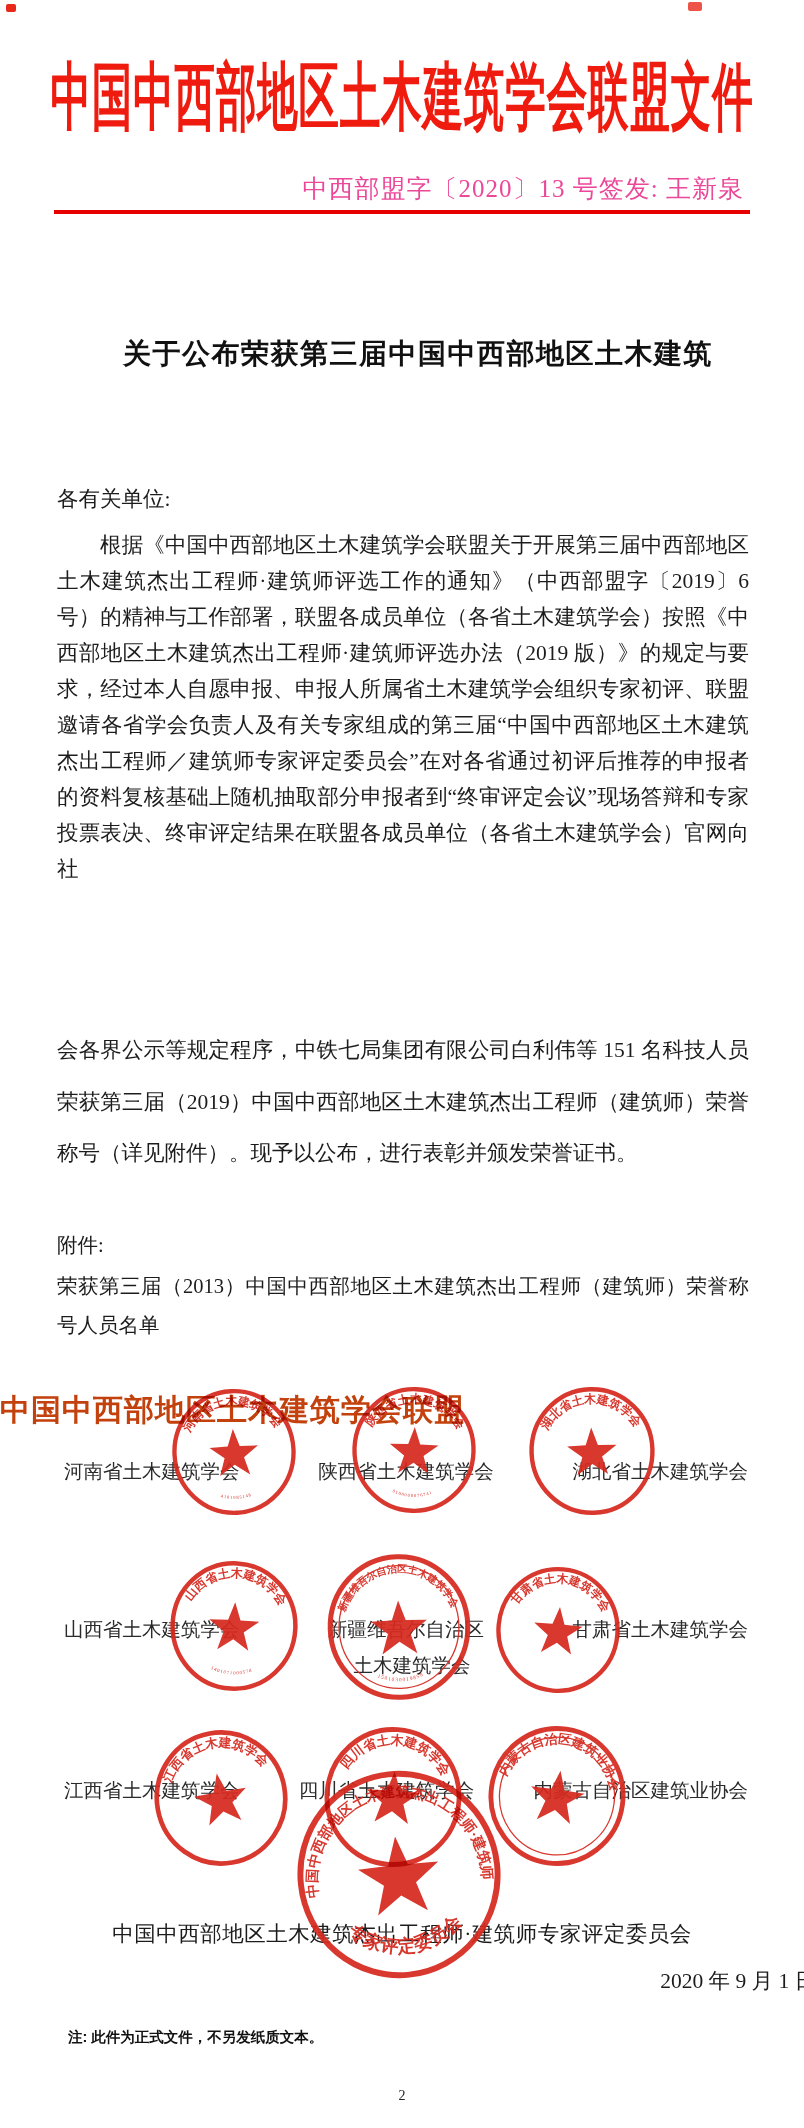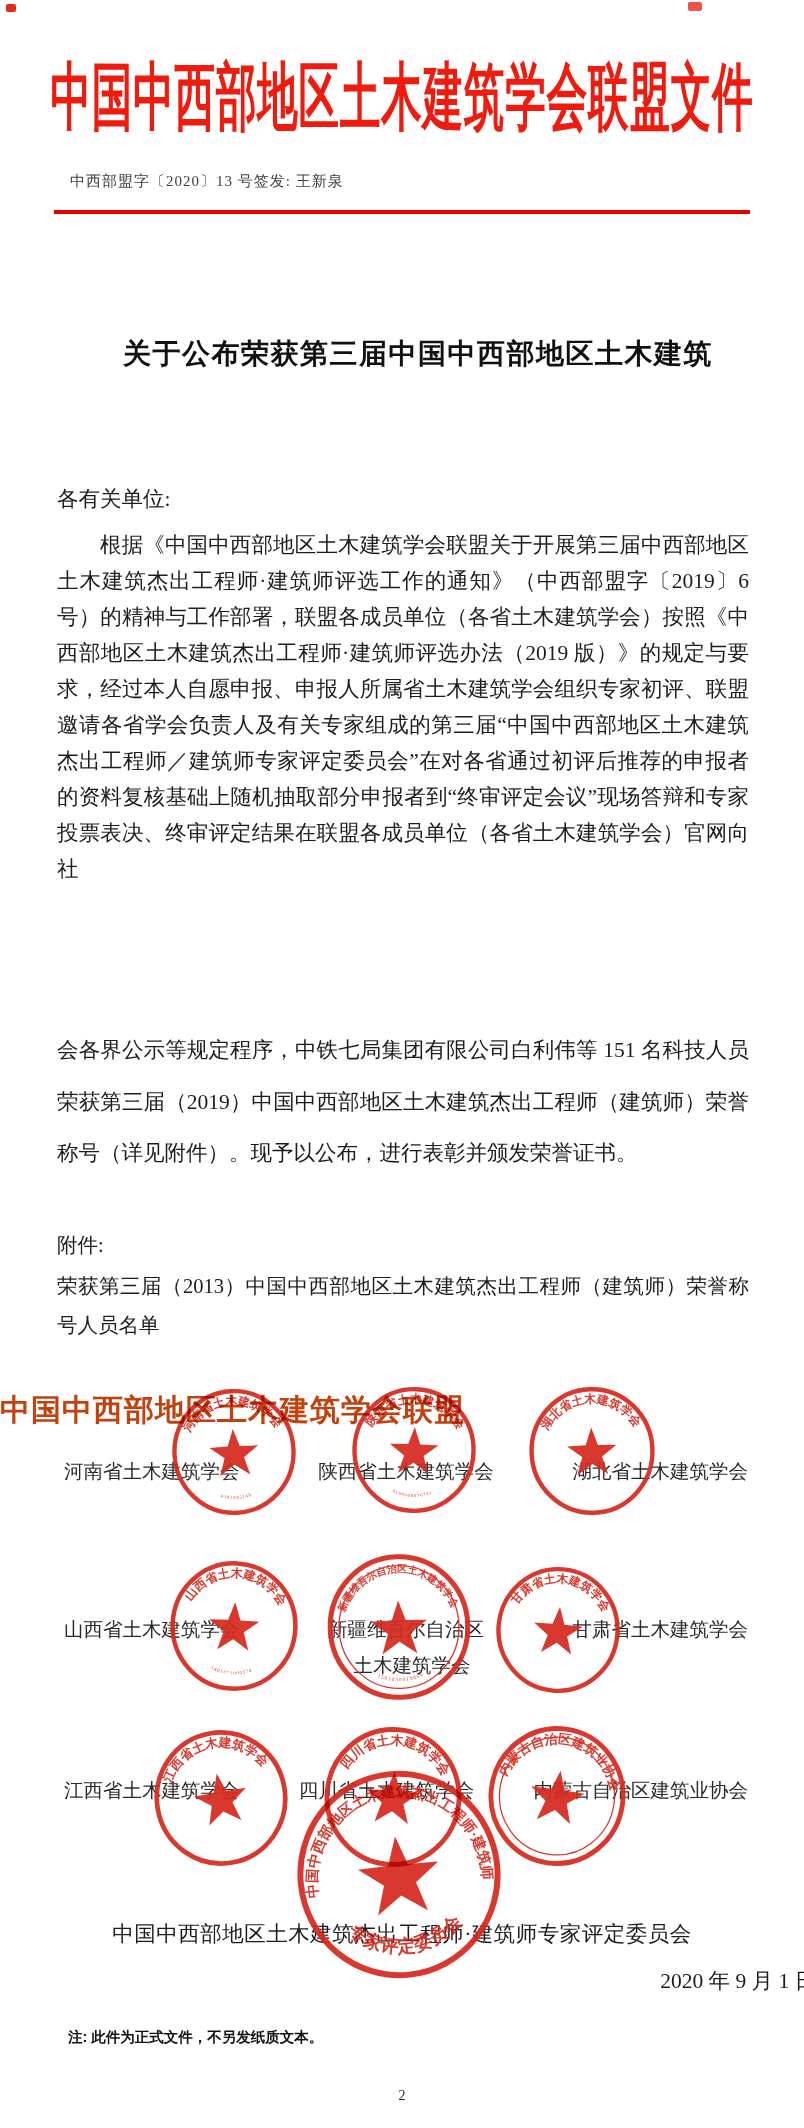--- a/index.html
+++ b/index.html
@@ -1,22 +1,22 @@
 <!DOCTYPE html>
 <html><head>
 <meta charset="utf-8">
 <style>
   html,body{margin:0;padding:0;background:#ffffff;}
   body{width:804px;height:2128px;position:relative;font-family:"Liberation Serif","DejaVu Serif",serif;color:#1c1c1c;overflow:hidden;}
   .abs{position:absolute;}
   
   .banner{top:48px;left:0;width:100%;text-align:center;color:#ee1b0e;font-weight:bold;
           font-size:46px;white-space:nowrap;transform:scale(0.88,1.6);transform-origin:50% 0;letter-spacing:1px;}
-  .docnum-row{top:172px;left:70px;right:60px;display:flex;justify-content:flex-start;
-          font-size:15px;color:#404040;letter-spacing:1px;}
+  .docnum-row{top:172px;left:70px;right:60px;display:flex;justify-content:flex-end;
+          font-size:25px;color:#ec4899;letter-spacing:1px;}
   .red-rule{top:210px;left:54px;width:696px;height:4px;background:#e60000;}
   .speck{background:#e8281a;border-radius:2px;}
   .speck.a{top:4px;left:6px;width:10px;height:8px;}
   .speck.b{top:2px;left:688px;width:14px;height:9px;opacity:.8;}
   
   .doc-title{top:300px;left:0;width:100%;text-align:center;font-size:28px;font-weight:bold;
           line-height:76px;letter-spacing:1.5px;color:#111;margin:16px;}
   
   .salutation{top:484px;left:57px;font-size:21.5px;}
   .para{left:57px;width:692px;font-size:21.5px;text-align:justify;}

